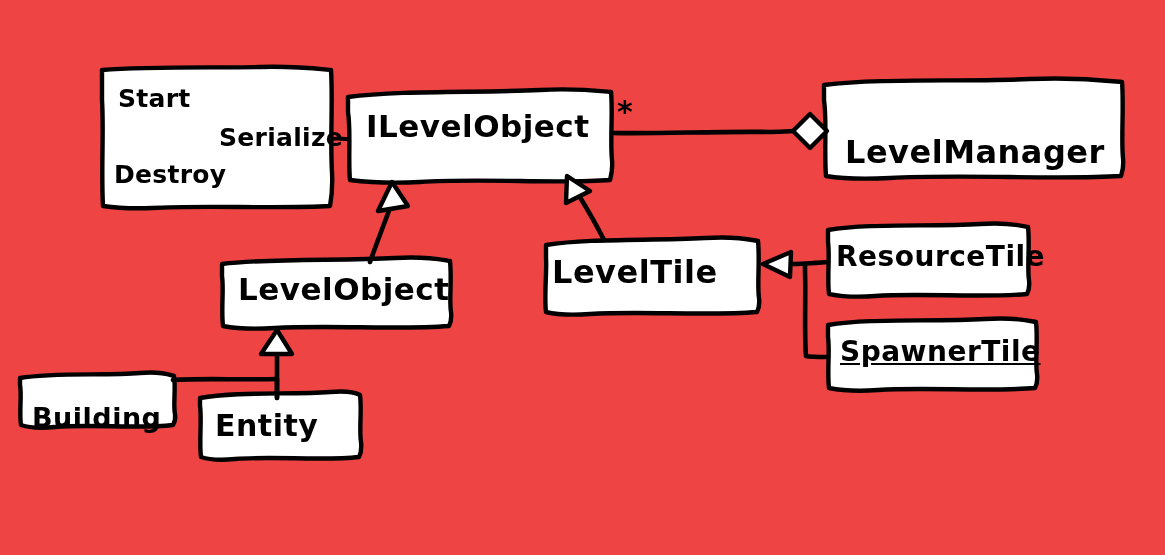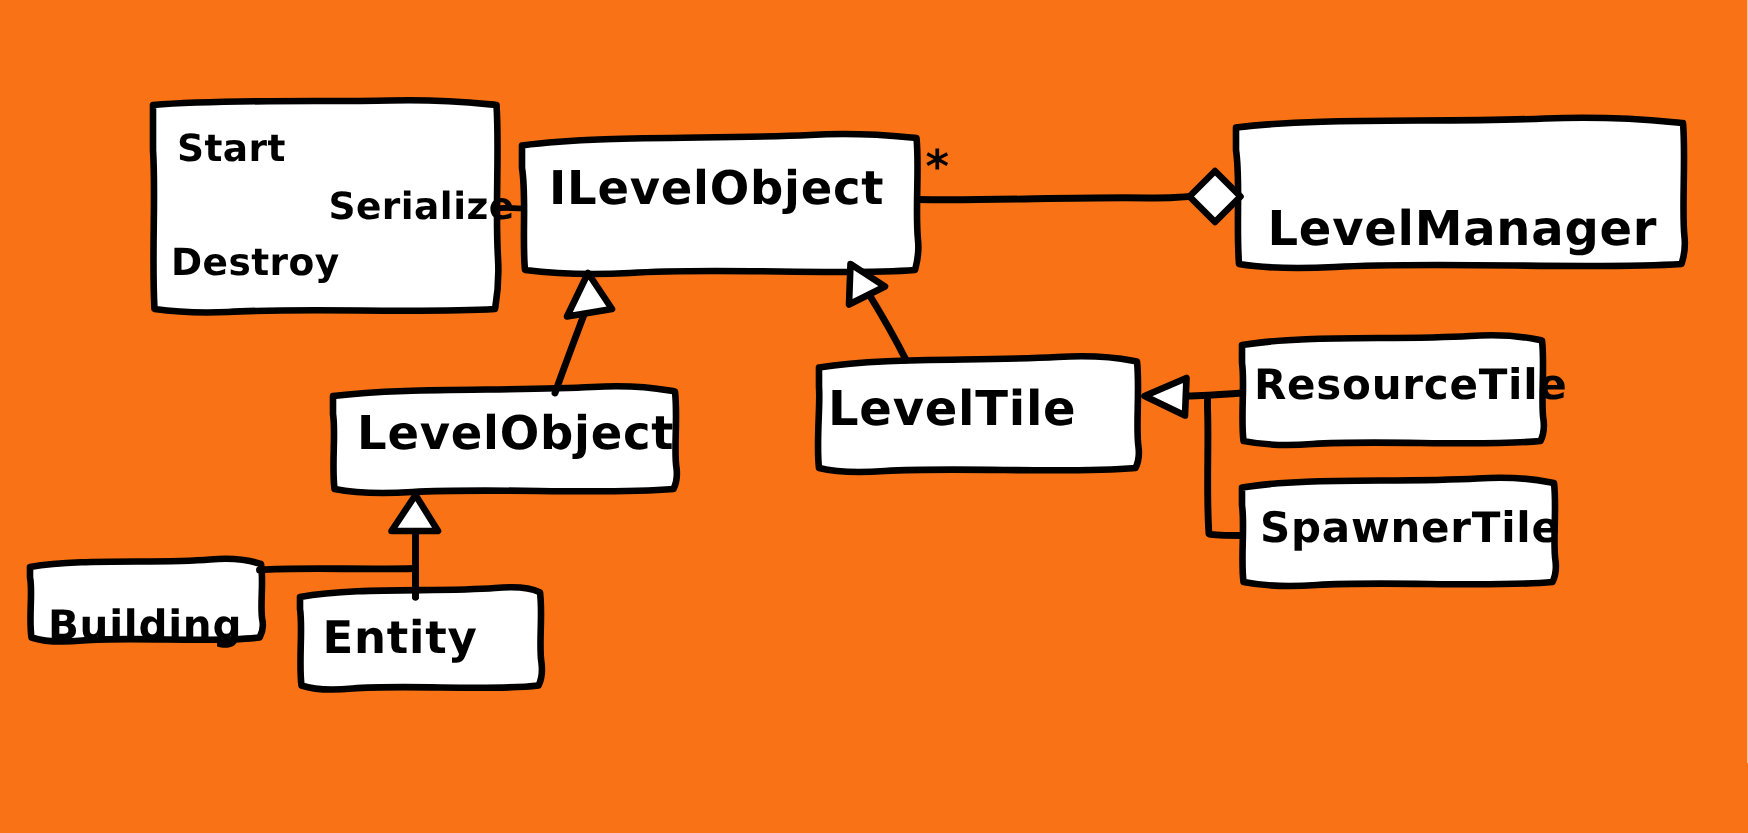--- a/index.html
+++ b/index.html
@@ -5,21 +5,21 @@
 <style>
   html, body {
     margin: 0;
     padding: 0;
     background: #ffffff;
   }
   #canvas {
     position: relative;
     width: 1165px;
     height: 555px;
-    background: #f97316;
+    background: #ef4444;
     overflow: hidden;
     font-family: "DejaVu Sans", sans-serif;
   }
   #diagram-svg {
     position: absolute;
     left: 0;
     top: 0;
     width: 1165px;
     height: 555px;
   }
@@ -194,19 +194,19 @@
   <div class="mult-label" style="left:617px; top:97px;">*</div>
 
   <div class="node-label" style="left:845px; top:99px; font-size:32px;margin-top:34px;">LevelManager</div>
 
   <div class="node-label" style="left:238px; top:271px; font-size:31px;text-align:right;">LevelObject</div>
 
   <div class="node-label" style="left:552px; top:253px; font-size:32px;">LevelTile</div>
 
   <div class="node-label" style="left:836px; top:240px; font-size:28px;text-align:right;">ResourceTile</div>
 
-  <div class="node-label" style="left:840px; top:335px; font-size:28px;">SpawnerTile</div>
+  <div class="node-label" style="left:840px; top:335px; font-size:28px;text-decoration:underline;">SpawnerTile</div>
 
   <div class="node-label" style="left:32px; top:386px; font-size:27px;margin-top:16px;">Building</div>
 
   <div class="node-label" style="left:215px; top:408px; font-size:30px;">Entity</div>
 
 </div>
 
 </body></html>

